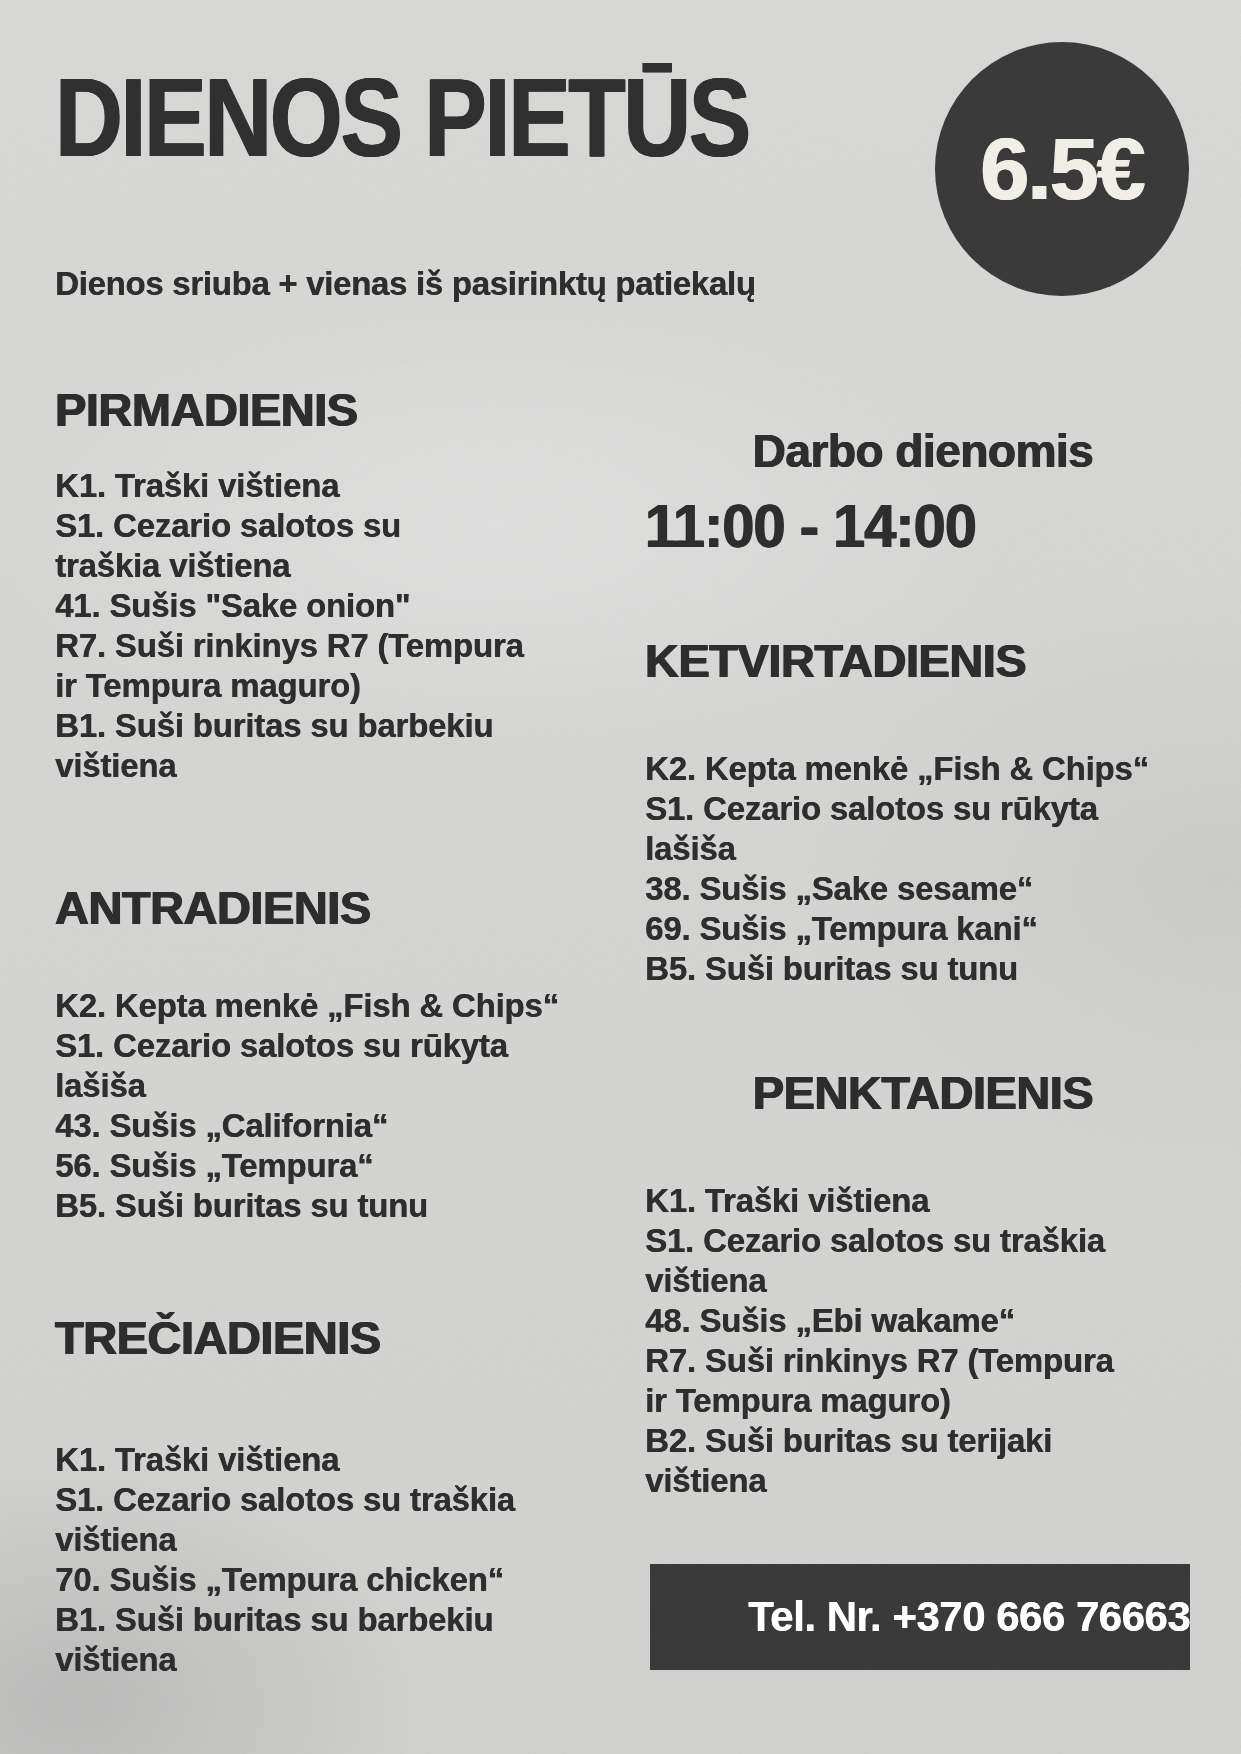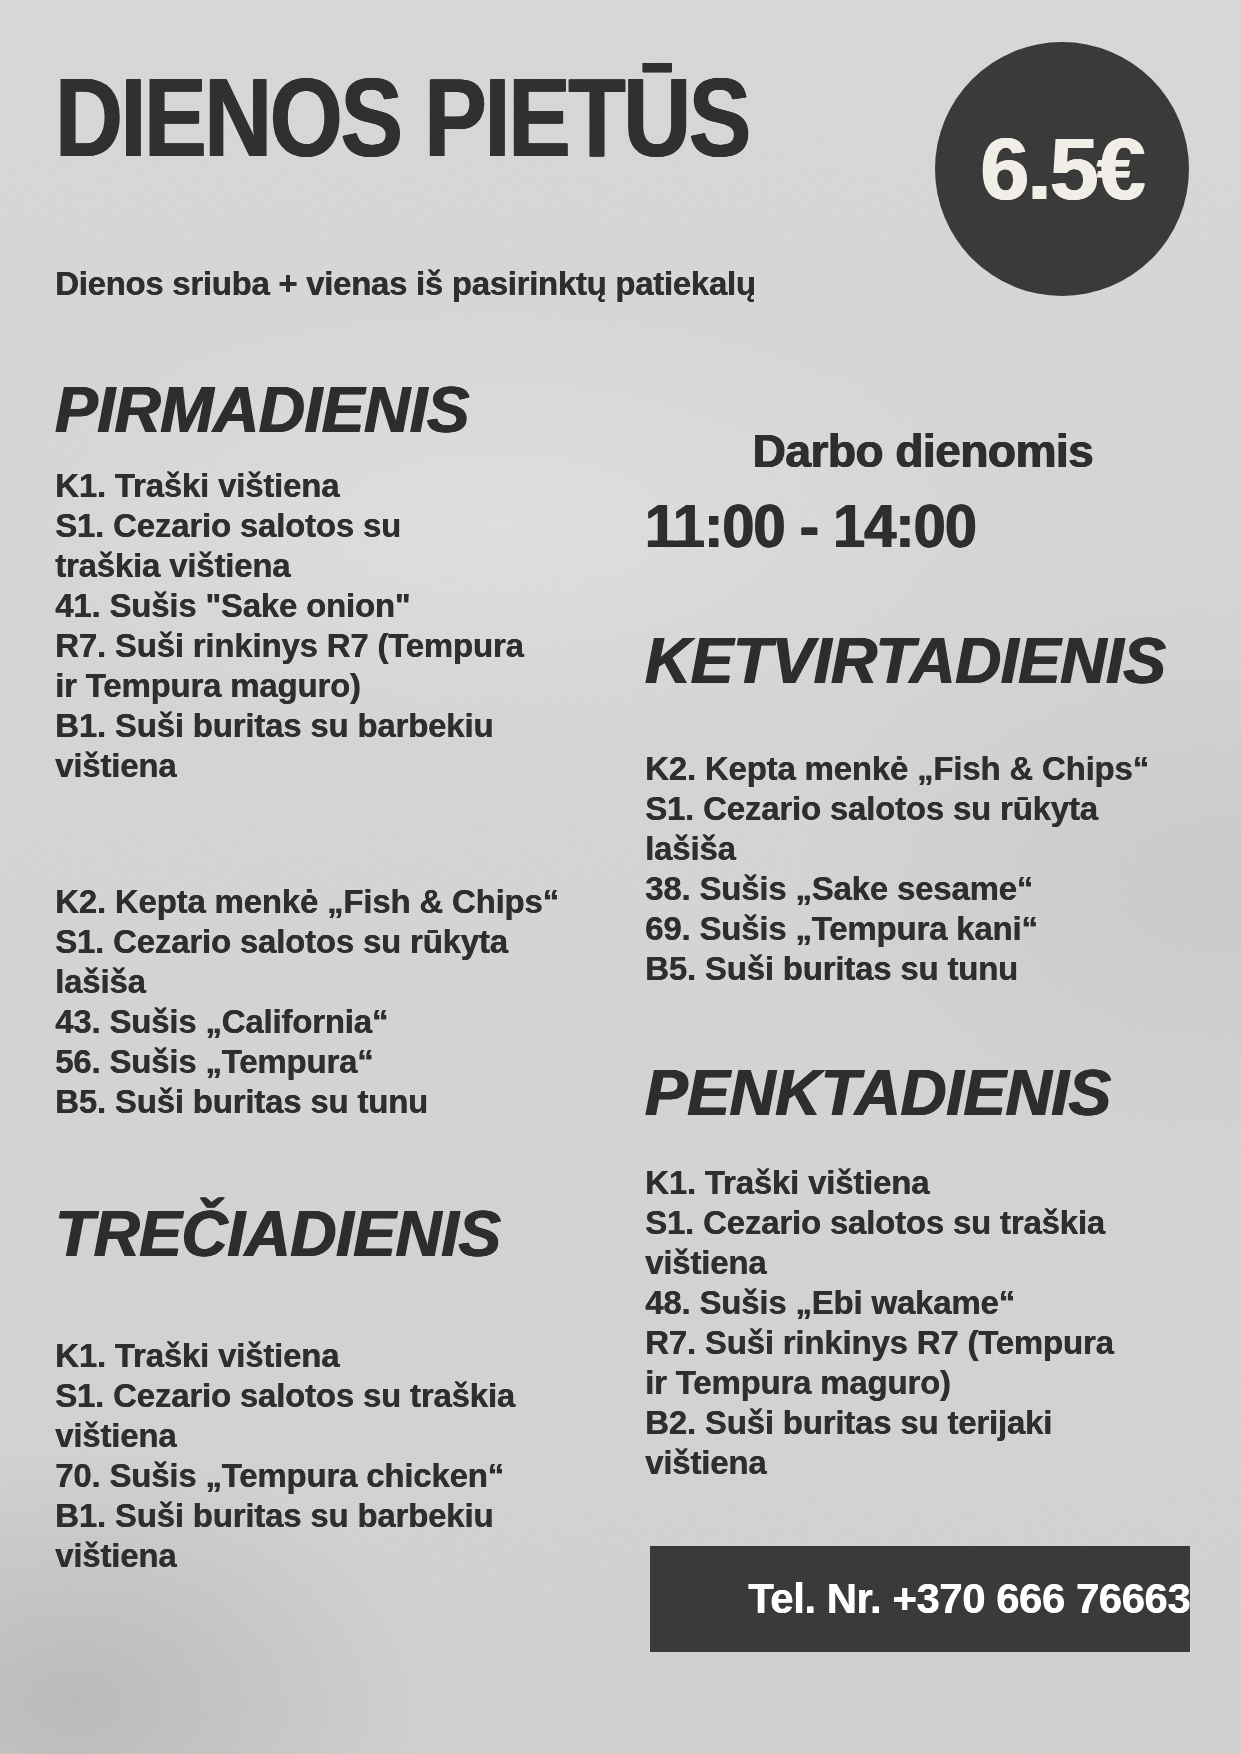--- a/index.html
+++ b/index.html
@@ -41,43 +41,42 @@
     font-size:33px;font-weight:700;letter-spacing:-.3px;
     text-shadow:.4px 0 currentColor;
     white-space:nowrap;
   }
 
   .col{position:absolute;}
   .col-left{left:55px;top:384px;width:525px;}
   .col-right{left:645px;top:413px;width:556px;}
 
   .section h2{
-    margin:0;font-size:64px;font-weight:700;line-height:52px;
+    margin:0;font-size:47px;font-weight:700;line-height:52px;
     letter-spacing:-.5px;color:#2d2d2d;white-space:nowrap;
     text-shadow:.7px 0 currentColor,-.7px 0 currentColor;
-    font-style:italic;
   }
   .items{margin:0;}
   .item{
     margin:0;font-size:33px;font-weight:700;line-height:40px;
     letter-spacing:-.2px;color:#2e2e2e;
     white-space:pre-line;
     text-shadow:.4px 0 currentColor;
   }
 
   
   .sec-pirmadienis h2{margin-bottom:30px;}
   .sec-antradienis{margin-top:96px;}
   .sec-antradienis h2{margin-bottom:52px;}
   .sec-treciadienis{margin-top:86px;}
   .sec-treciadienis h2{margin-bottom:76px;}
   .sec-ketvirtadienis{margin-top:74px;}
   .sec-ketvirtadienis h2{margin-bottom:62px;}
   .sec-penktadienis{margin-top:78px;}
-  .sec-penktadienis h2{margin-bottom:44px;}
+  .sec-penktadienis h2{margin-bottom:62px;text-align:center;}
 
   .schedule-label{
     margin:12px;font-size:46px;font-weight:700;line-height:52px;
     letter-spacing:-.5px;white-space:nowrap;
     text-shadow:.6px 0 currentColor,-.6px 0 currentColor;
     text-align:center;
   }
   .schedule-time{
     margin:14px 0 0 0;font-size:62px;font-weight:700;line-height:70px;
     letter-spacing:-1px;white-space:nowrap;
@@ -129,20 +128,21 @@
 traškia vištiena</p>
           <p class="item">41. Sušis "Sake onion"</p>
           <p class="item">R7. Suši rinkinys R7 (Tempura
 ir Tempura maguro)</p>
           <p class="item">B1. Suši buritas su barbekiu
 vištiena</p>
         </div>
       </div>
 
       <div class="section sec-antradienis">
+        <h2>ANTRADIENIS</h2>
         <div class="items">
           <p class="item">K2. Kepta menkė „Fish &amp; Chips“</p>
           <p class="item">S1. Cezario salotos su rūkyta
 lašiša</p>
           <p class="item">43. Sušis „California“</p>
           <p class="item">56. Sušis „Tempura“</p>
           <p class="item">B5. Suši buritas su tunu</p>
         </div>
       </div>
 

